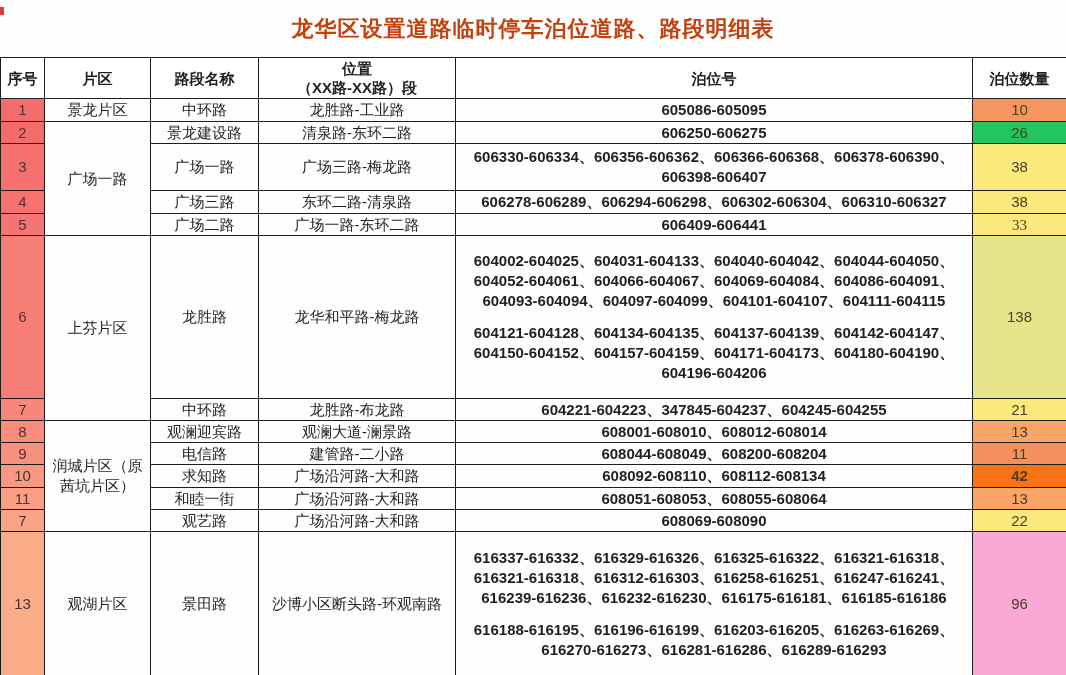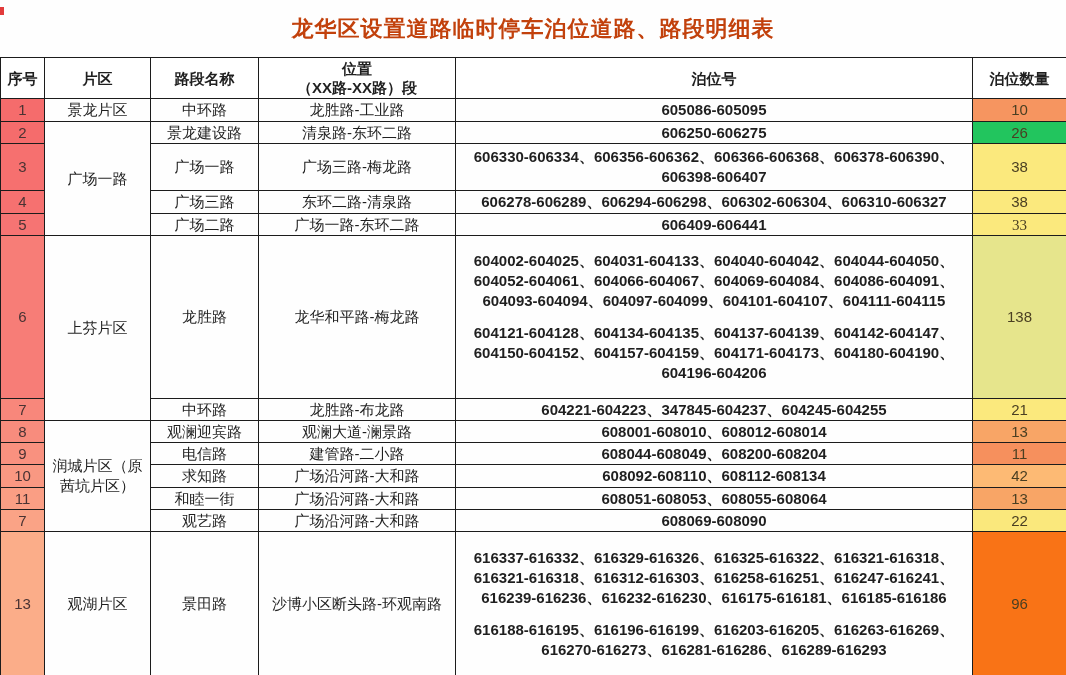--- a/index.html
+++ b/index.html
@@ -135,21 +135,21 @@
           </td>
           <td class="count" style="background: rgb(246, 144, 93);">11</td>
         </tr>
         <tr style="height: 23px;">
           <td class="num" style="background: rgb(249, 152, 130);">10</td>
           <td>求知路</td>
           <td>广场沿河路-大和路</td>
           <td class="berths">
             <div class="berth-p">608092-608110、608112-608134</div>
           </td>
-          <td class="count" style="background: #fdba74;">42</td>
+          <td class="count" style="background: #f97316; font-weight: bold;">42</td>
         </tr>
         <tr style="height: 22px;">
           <td class="num" style="background: rgb(250, 158, 132);">11</td>
           <td>和睦一街</td>
           <td>广场沿河路-大和路</td>
           <td class="berths">
             <div class="berth-p">608051-608053、608055-608064</div>
           </td>
           <td class="count" style="background: rgb(248, 165, 102);">13</td>
         </tr>
@@ -164,17 +164,17 @@
         </tr>
         <tr style="height: 144px;">
           <td class="num" style="background: rgb(251, 173, 137);">13</td>
           <td rowspan="1">观湖片区</td>
           <td>景田路</td>
           <td>沙博小区断头路-环观南路</td>
           <td class="berths">
             <div class="berth-p">616337-616332、616329-616326、616325-616322、616321-616318、616321-616318、616312-616303、616258-616251、616247-616241、616239-616236、616232-616230、616175-616181、616185-616186</div>
             <div class="berth-p">616188-616195、616196-616199、616203-616205、616263-616269、616270-616273、616281-616286、616289-616293</div>
           </td>
-          <td class="count" style="background: #f97316;">96</td>
+          <td class="count" style="background: #f9a8d4;">96</td>
         </tr>
       </tbody>
   </table>
 </div>
 
 </body></html>

